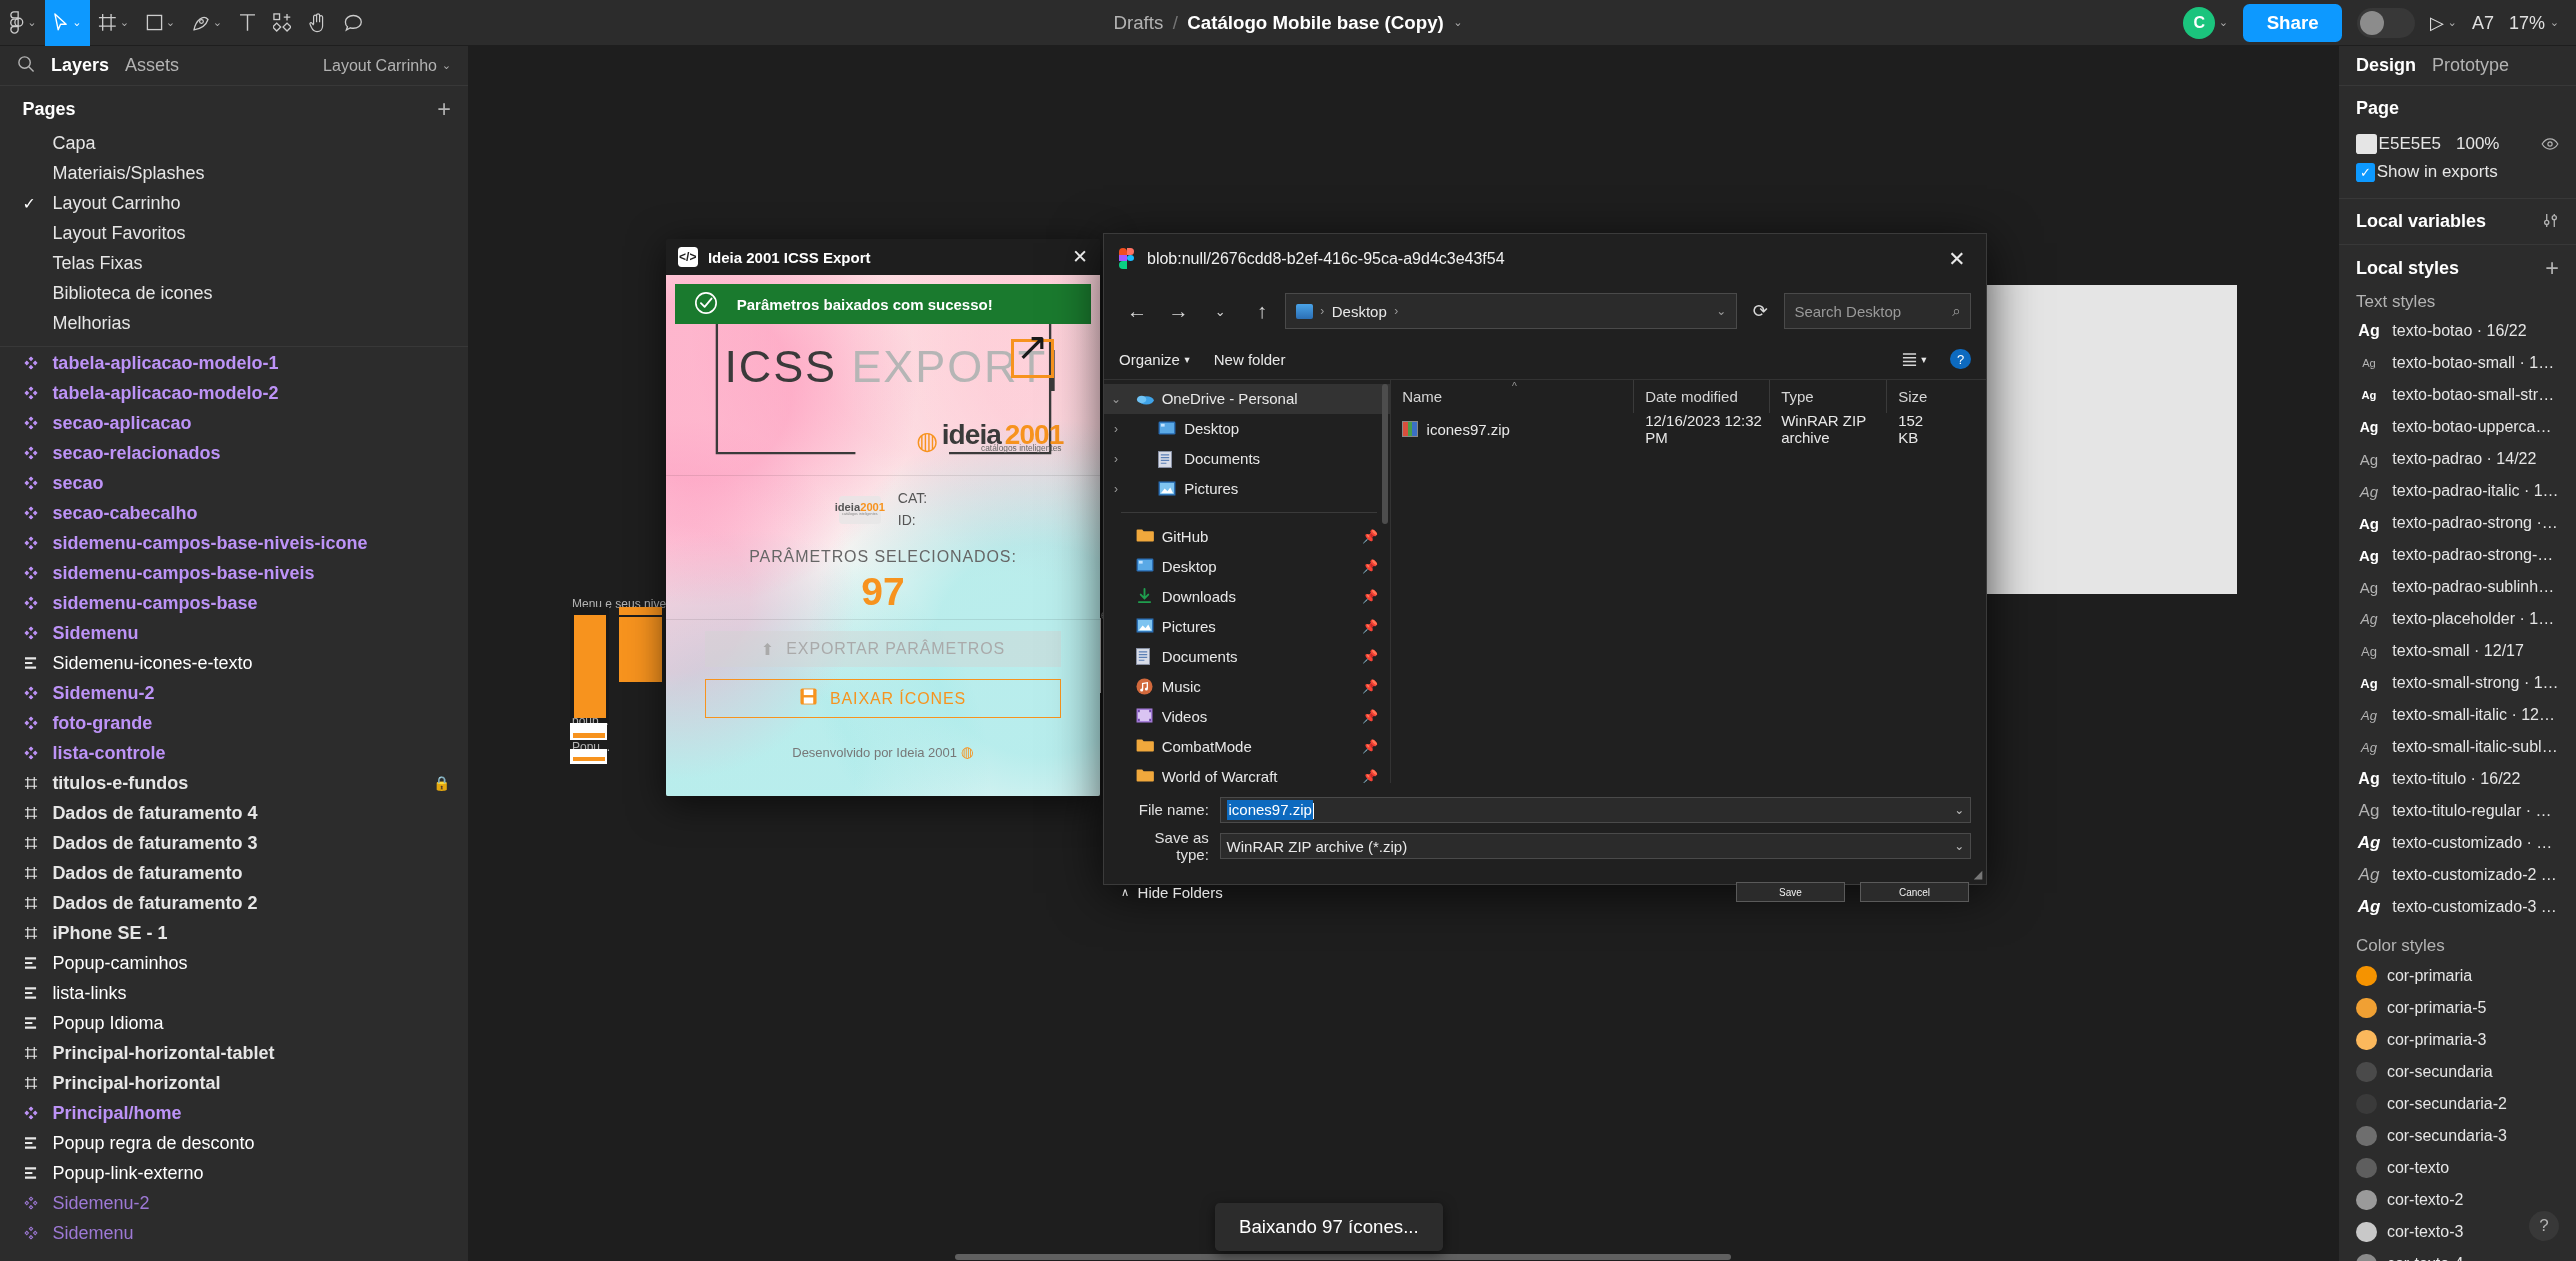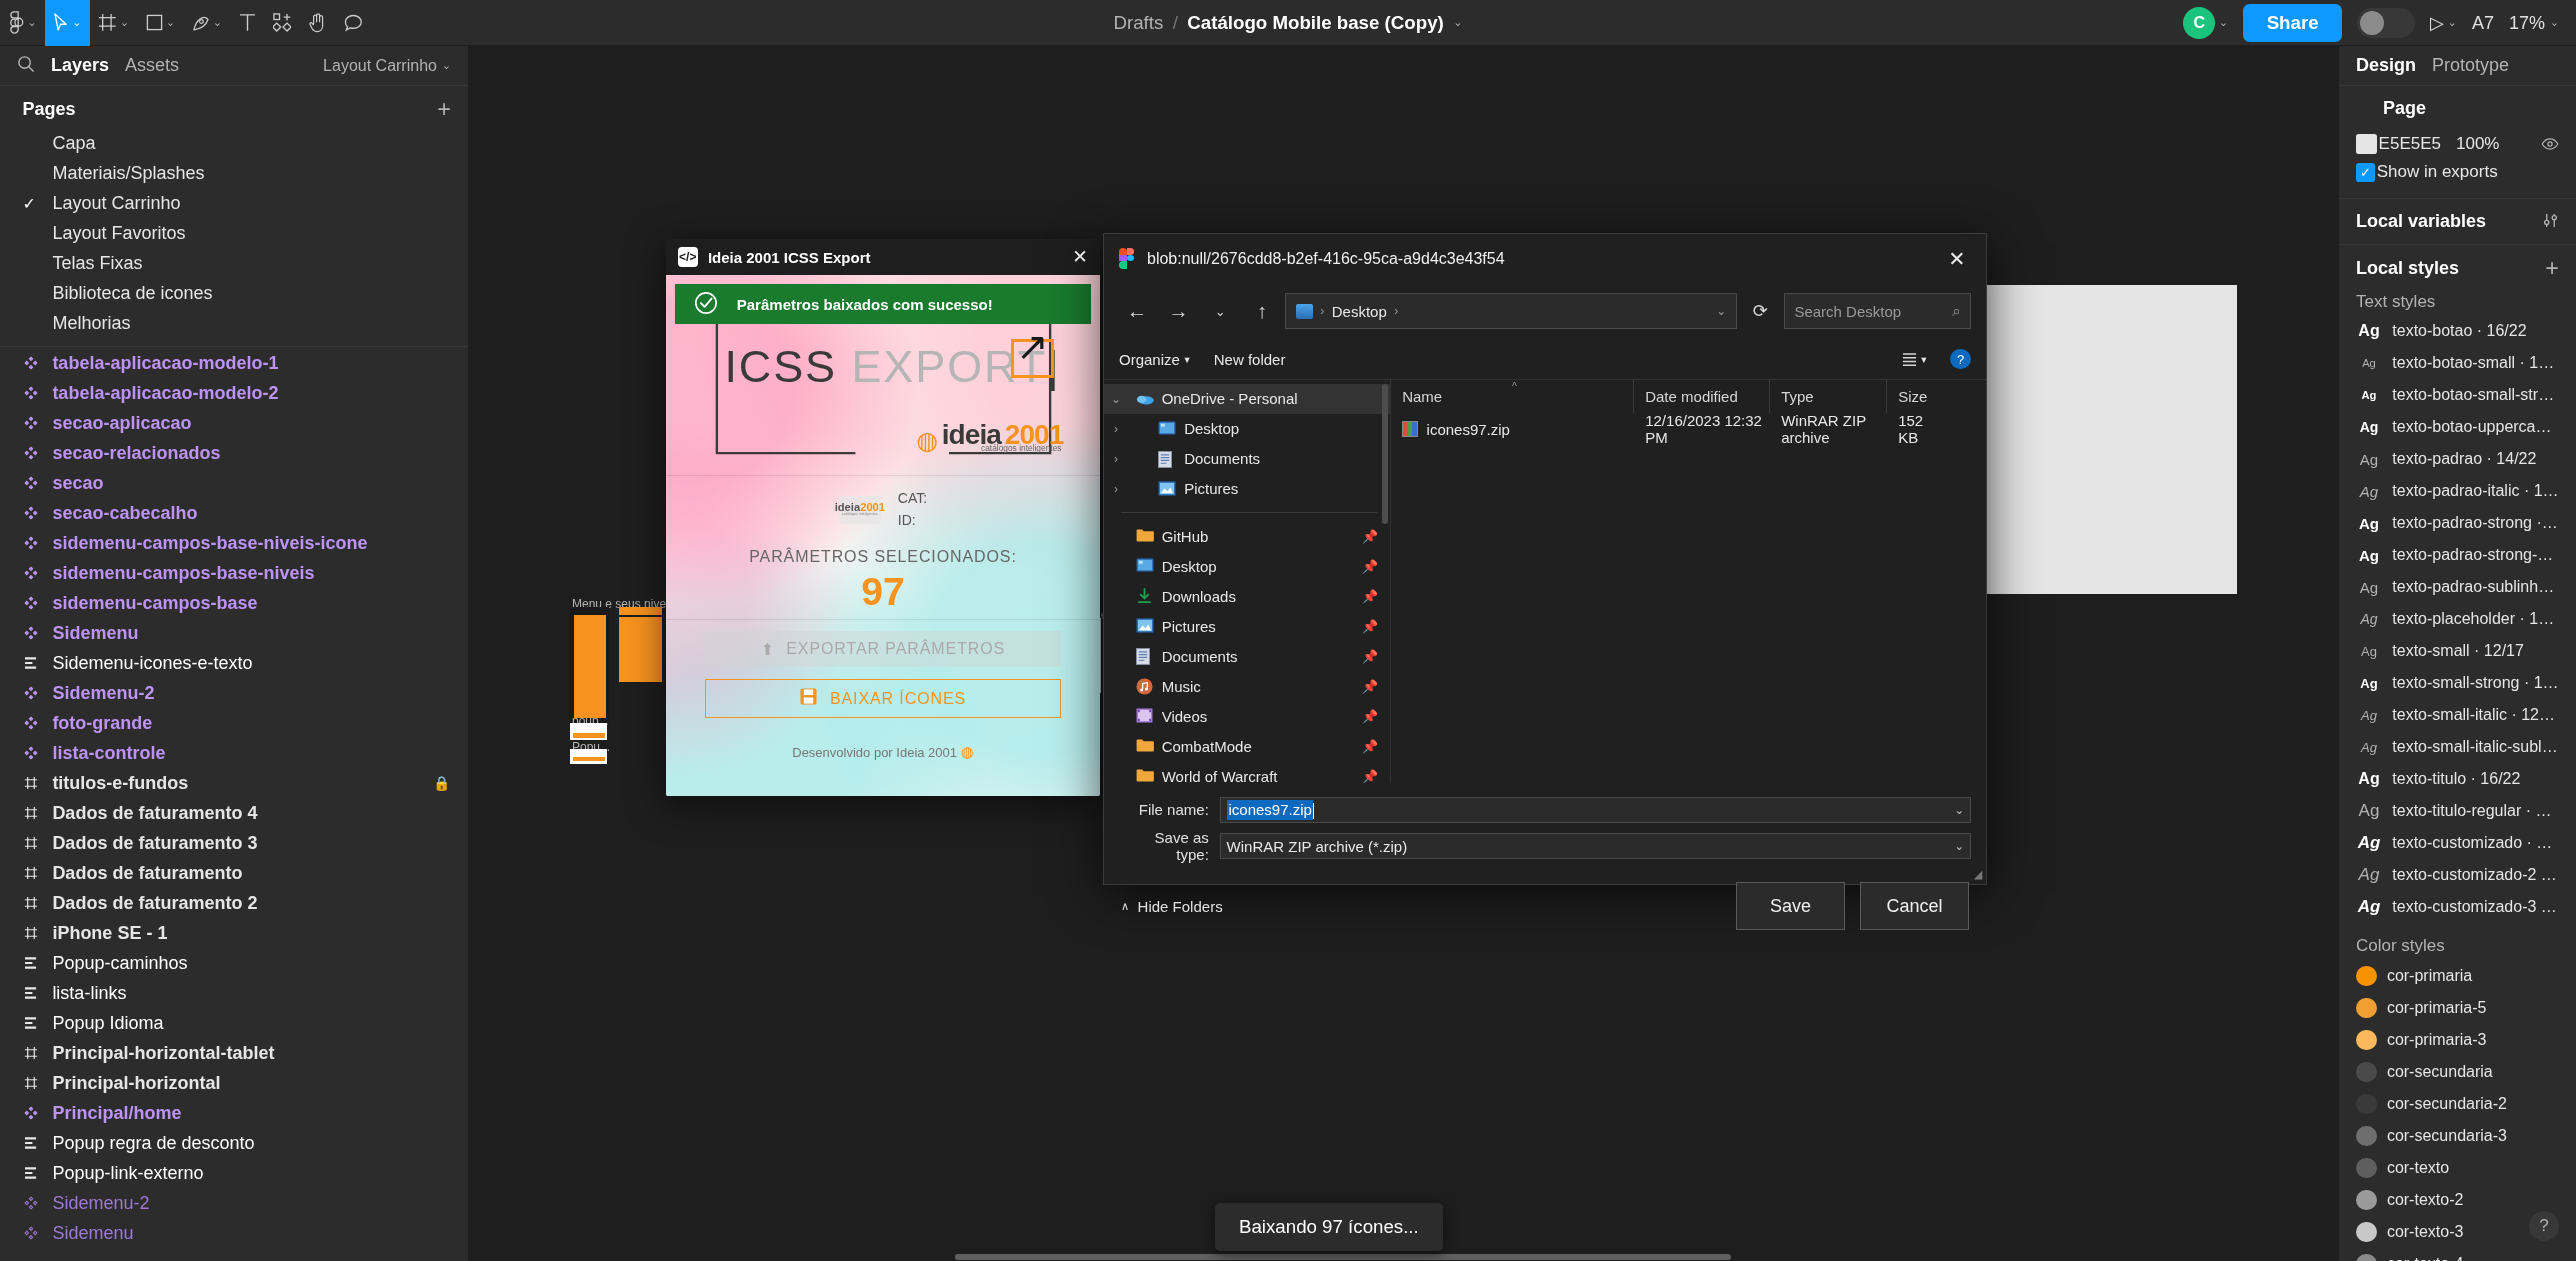--- a/index.html
+++ b/index.html
@@ -311,37 +311,37 @@
   }
   .fld-input .grow { flex: 1; }
   .fld-input .dd { font-size: 12px; color: #bbb; }
   .sel-text { background: #0d6abf; color: #fff; padding: 0.9px 0.9px 1.9px 1.9px; }
   .caret-bar { display:inline-block; width:0.9px; height:16px; background:#fff; vertical-align:middle;}
 
   .win-foot { display: flex; align-items: center; padding: 15px 17px 0 17px; }
   .hide-folders { font-size: 15px; color: #e0e0e0; display: flex; align-items: center; gap: 8.4px; cursor: pointer; }
   .win-foot .spacer { flex: 1; }
   .win-btn {
-    width: 109px; height: 48px; border: 0.9px solid #5a5a5a; background: #2b2b2b;
-    font-size: 18px; color: #f0f0f0; display: flex; align-items: center; justify-content: center;
+    width: 109px; height: 20px; border: 0.9px solid #5a5a5a; background: #2b2b2b;
+    font-size: 10px; color: #f0f0f0; display: flex; align-items: center; justify-content: center;
     cursor: pointer; margin-left: 15px;
   }
   .resize-grip { position: absolute; right: 3.7px; bottom: 2.8px; font-size: 11.2px; color: #777; }
 
   
   .right-panel {
     position: absolute; top: 46px; right: 0; width: 238px; height: 1216px;
     background: #2c2c2c; border-left: 0.9px solid #1e1e1e; z-index: 20;
     overflow: hidden;
   }
   .rp-tabs { height: 40px; display: flex; align-items: center; gap: 16px; padding: 0 17px; border-bottom: 0.9px solid #383838;}
   .rp-tab { font-size: 18px; color: #b3b3b3; cursor: pointer;}
   .rp-tab.active { color: #fff; font-weight: bold; }
   .rp-section { padding: 12px 17px 12px 17px; border-bottom: 0.9px solid #383838;}
-  .rp-h { font-size: 18px; font-weight: bold; color: #fff; margin-bottom: 11.2px; margin-left: 27px;}
+  .rp-h { font-size: 18px; font-weight: bold; color: #fff; margin-bottom: 11.2px;}
   .rp-row { display: flex; align-items: center; gap: 2px; height: 28px; font-size: 17px; color: #e6e6e6;}
   .sw { width: 20.6px; height: 20.6px; border-radius: 2.8px; flex: none;}
   .rp-row .grow { flex: 1; }
   .eye { color: #b3b3b3; font-size: 15px; cursor: pointer;}
   .cbx { width: 18.7px; height: 18.7px; background: #0d99ff; border-radius: 2.8px; display:flex; align-items:center; justify-content:center; color:#fff; font-size:13px; flex:none;}
   .rp-hdr-row { display: flex; align-items: center; }
   .rp-hdr-row .grow { flex: 1; }
   .rp-sub { font-size: 17px; color: #b3b3b3; padding: 7.5px 17px 3.7px 17px; }
   .style-row { display: flex; align-items: center; gap: 10.3px; height: 32px; padding: 0 17px; font-size: 16px; color: #e6e6e6; cursor: pointer;}
   .ag { width: 26px; text-align: center; flex: none; color: #fff; }

